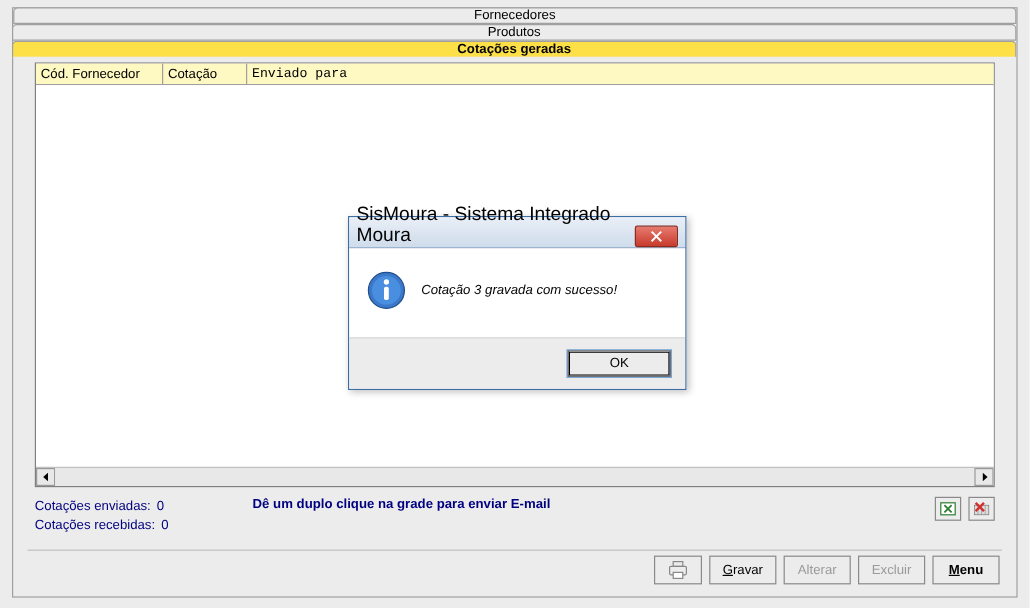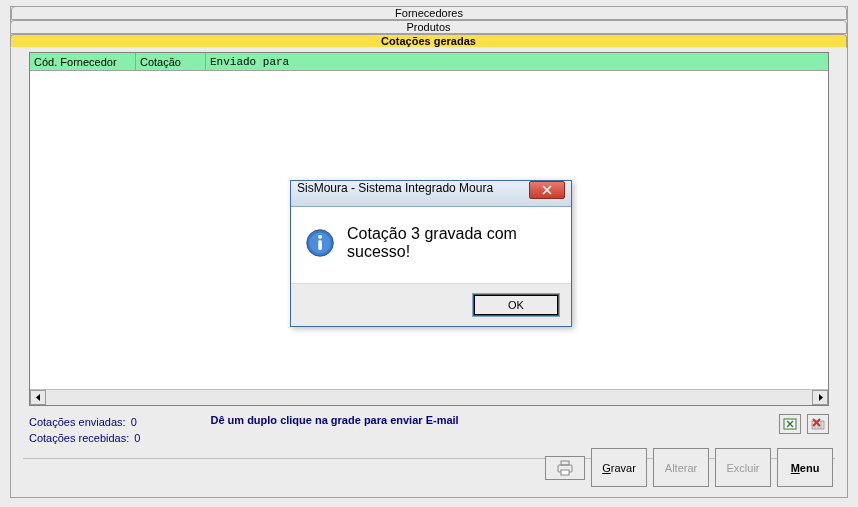--- a/index.html
+++ b/index.html
@@ -66,21 +66,21 @@
     left: 18px;
     top: 24px;
     right: 18px;
     height: 354px;
     border: 1px solid #808080;
     background: #fff;
   }
   .grid-header {
     display: flex;
     height: 18px;
-    background: #86efac;
+    background: #fef9c3;
     border-bottom: 1px solid #a0a0a0;
   }
   .grid-header .col {
     border-right: 1px solid #a0a0a0;
     padding: 2px 4px;
     display: flex;
     align-items: center;
     overflow: hidden;
   }
   .col-cod { width: 106px; }
@@ -166,21 +166,21 @@
   .bottom-buttons {
     position: absolute;
     right: 14px;
     bottom: 10px;
     display: flex;
     gap: 6px;
     align-items: center;
   }
   .btn {
     min-width: 56px;
-    height: 39px;
+    height: 24px;
     border: 1px solid #8a8a8a;
     background: #ececec;
     display: flex;
     align-items: center;
     justify-content: center;
     padding: 0 8px;
     font-size: 11px;
     cursor: default;
   }
   .btn.disabled { color: #9a9a9a; }
@@ -204,23 +204,23 @@
     width: 282px;
     background: #ececec;
     border: 1px solid #3a6ea5;
     box-shadow: 2px 2px 6px rgba(0,0,0,0.25);
   }
   .titlebar {
     height: 26px;
     background: linear-gradient(#e9eff7, #cfdceb);
     border-bottom: 1px solid #8aa7c7;
     display: flex;
-    align-items: flex-start;
+    align-items: flex-end;
     padding: 0 6px;
-    font-size: 12px;
+    font-size: 16px;
     color: #000;
   }
   .titlebar .title { flex: 1; }
   .close-btn {
     width: 36px;
     height: 18px;
     background: linear-gradient(#e67a6f, #c83b2c);
     border: 1px solid #8a2b20;
     border-radius: 2px;
     display: flex;
@@ -231,21 +231,21 @@
   .dialog-body {
     display: flex;
     align-items: center;
     padding: 18px 14px 22px 14px;
     gap: 12px;
     background: #fff;
   }
   .info-icon {
     width: 34px; height: 34px;
   }
-  .dialog-msg { font-size: 16px; }
+  .dialog-msg { font-size: 11px; font-style: italic; }
   .dialog-footer {
     background: #ececec;
     padding: 10px 12px;
     display: flex;
     justify-content: flex-end;
     border-top: 1px solid #d8d8d8;
   }
   .ok-btn {
     width: 86px;
     height: 22px;

